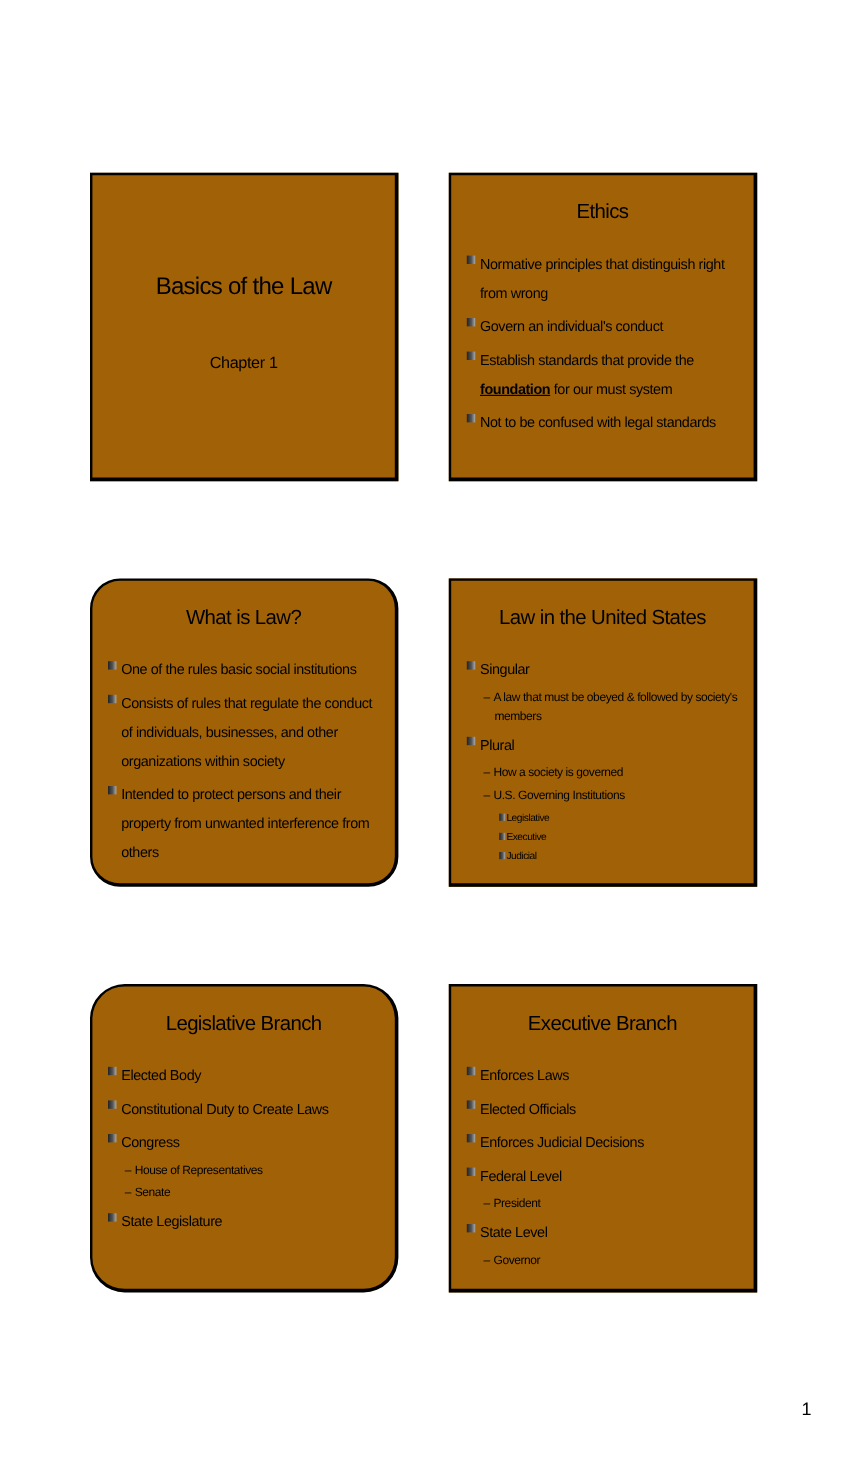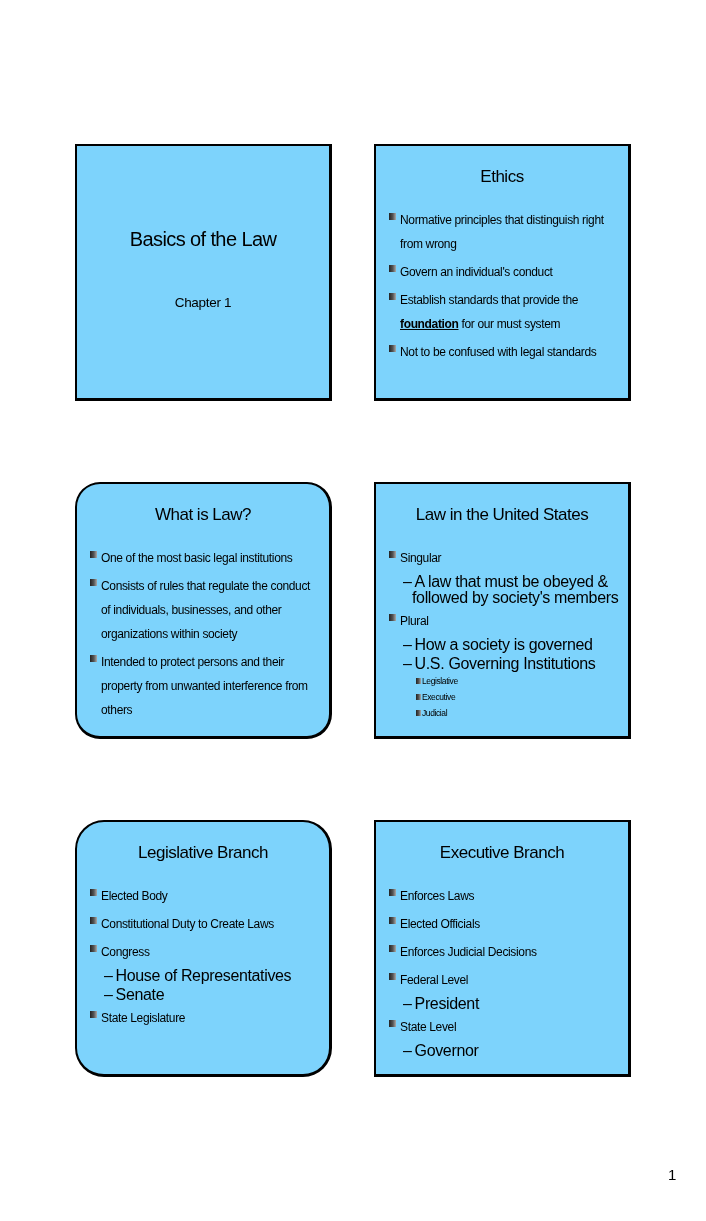--- a/index.html
+++ b/index.html
@@ -8,21 +8,21 @@
     font-family: "Liberation Sans", "DejaVu Sans", sans-serif;
     color: #000;
   }
   .slide {
     position: absolute;
     width: 252px; height: 252px;
     border-top: 2px solid #000;
     border-left: 2px solid #000;
     border-right: 3px solid #000;
     border-bottom: 3px solid #000;
-    background: #7dd3fc;
+    background: #a16207;
     box-sizing: content-box;
   }
   .s1 { left: 75px;  top: 144px; }
   .s2 { left: 374px; top: 144px; }
   .s3 { left: 75px;  top: 482px; border-radius: 25px; }
   .s4 { left: 374px; top: 482px; }
   .s5 { left: 75px;  top: 820px; border-radius: 29px; }
   .s6 { left: 374px; top: 820px; }
 
   .title-slide .main-title {
@@ -41,21 +41,21 @@
   .bullets {
     position: absolute; left: 13px; right: 8px; top: 62px;
     margin: 0; padding: 0; list-style: none;
   }
   .bullets li { position: relative; }
   .l1 {
     font-size: 12px; line-height: 24px; letter-spacing: -0.35px;
     padding-left: 11px; margin-bottom: 4px;
   }
   .l2 {
-    font-size: 16px; line-height: 16px; letter-spacing: -0.35px;
+    font-size: 10px; line-height: 16px; letter-spacing: -0.35px;
     padding-left: 23px; text-indent: -9px; margin-bottom: 3px;
   }
   .l3 {
     font-size: 8.5px; line-height: 13px; letter-spacing: -0.4px;
     padding-left: 33px; margin-bottom: 3px;
   }
   .bullet-sq {
     position: absolute; left: 0; top: 5px;
     width: 7px; height: 7px;
     background: linear-gradient(90deg, #222 0%, #555 55%, #aaa 100%);
@@ -83,21 +83,21 @@
     <li class="l1"><span class="bullet-sq"></span><span>Normative principles that distinguish right from wrong</span></li>
     <li class="l1"><span class="bullet-sq"></span><span>Govern an individual's conduct</span></li>
     <li class="l1"><span class="bullet-sq"></span><span>Establish standards that provide the </span><span class="u-bold">foundation</span><span> for our must system</span></li>
     <li class="l1"><span class="bullet-sq"></span><span>Not to be confused with legal standards</span></li>
   </ul>
 </div>
 
 <div class="slide s3">
   <div class="slide-title">What is Law?</div>
   <ul class="bullets">
-    <li class="l1"><span class="bullet-sq"></span><span>One of the most basic legal institutions</span></li>
+    <li class="l1"><span class="bullet-sq"></span><span>One of the rules basic social institutions</span></li>
     <li class="l1"><span class="bullet-sq"></span><span>Consists of rules that regulate the conduct of individuals, businesses, and other organizations within society</span></li>
     <li class="l1"><span class="bullet-sq"></span><span>Intended to protect persons and their property from unwanted interference from others</span></li>
   </ul>
 </div>
 
 <div class="slide s4">
   <div class="slide-title">Law in the United States</div>
   <ul class="bullets">
     <li class="l1"><span class="bullet-sq"></span><span>Singular</span></li>
     <li class="l2"><span class="dash">–</span><span>A law that must be obeyed &amp; followed by society's members</span></li>

